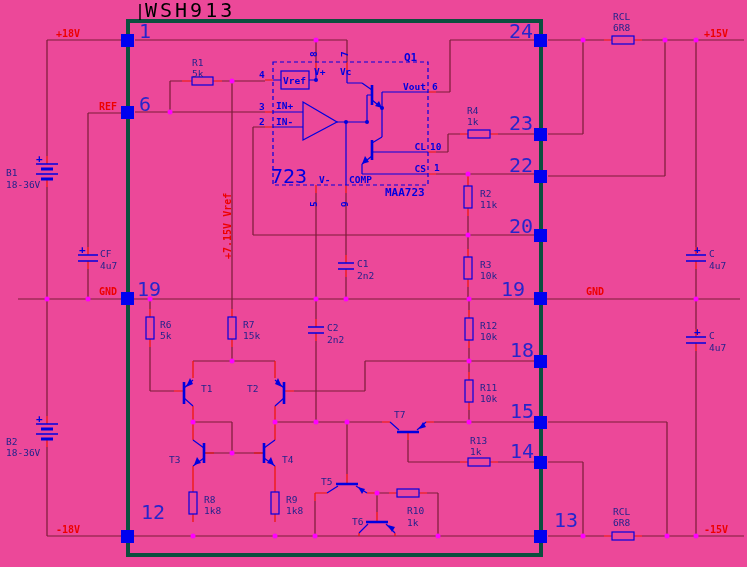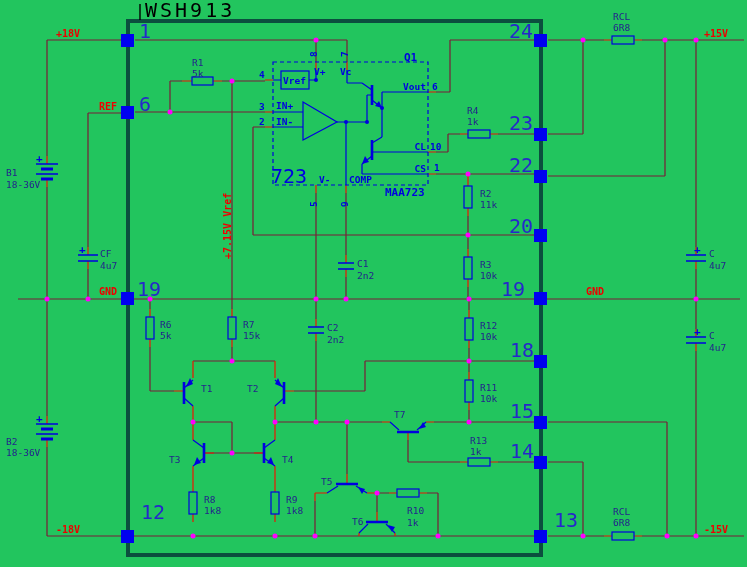--- a/index.html
+++ b/index.html
@@ -1,21 +1,21 @@
 <!DOCTYPE html>
 <html style="--wire: #7a1d38; --stub: #ee1500; --sym: #0000e0; --pinsq: #0000f0; --dot: #ff00ff; --netlbl: #ee0000; --complbl: #23238c; --box: #0b4f3e; --numlbl: #2626cc; --titlecol: #000000;"><head>
 <meta charset="utf-8">
 <style>
   :root{
     --wire:#7a1d38; --stub:#ee1500; --sym:#0000e0; --pinsq:#0000f0;
     --dot:#ff00ff; --netlbl:#ee0000; --complbl:#23238c; --box:#0b4f3e;
     --numlbl:#2626cc; --titlecol:#000000;
   }
   html,body{margin:0;padding:0;background:#ffffff;}
-  .stage{position:relative;width:747px;height:567px;background:#22c55e;overflow:hidden;}
+  .stage{position:relative;width:747px;height:567px;background:#ec4899;overflow:hidden;}
   svg{display:block;}
   text{font-family:"DejaVu Sans Mono","Liberation Mono",monospace;}
   .net  {fill:var(--netlbl);font-size:10px;font-weight:bold;}
   .comp {fill:var(--complbl);font-size:9.5px;}
   .icn  {fill:var(--sym);font-size:9.5px;font-weight:bold;}
   .pnum {fill:var(--numlbl);font-size:20px;}
   .spnum{fill:var(--sym);font-size:9.5px;font-weight:bold;}
   .big  {fill:var(--sym);font-size:20px;}
   .part {fill:var(--sym);font-size:11px;font-weight:bold;}
   .ttl  {fill:var(--titlecol);font-size:20px;letter-spacing:3px;}

